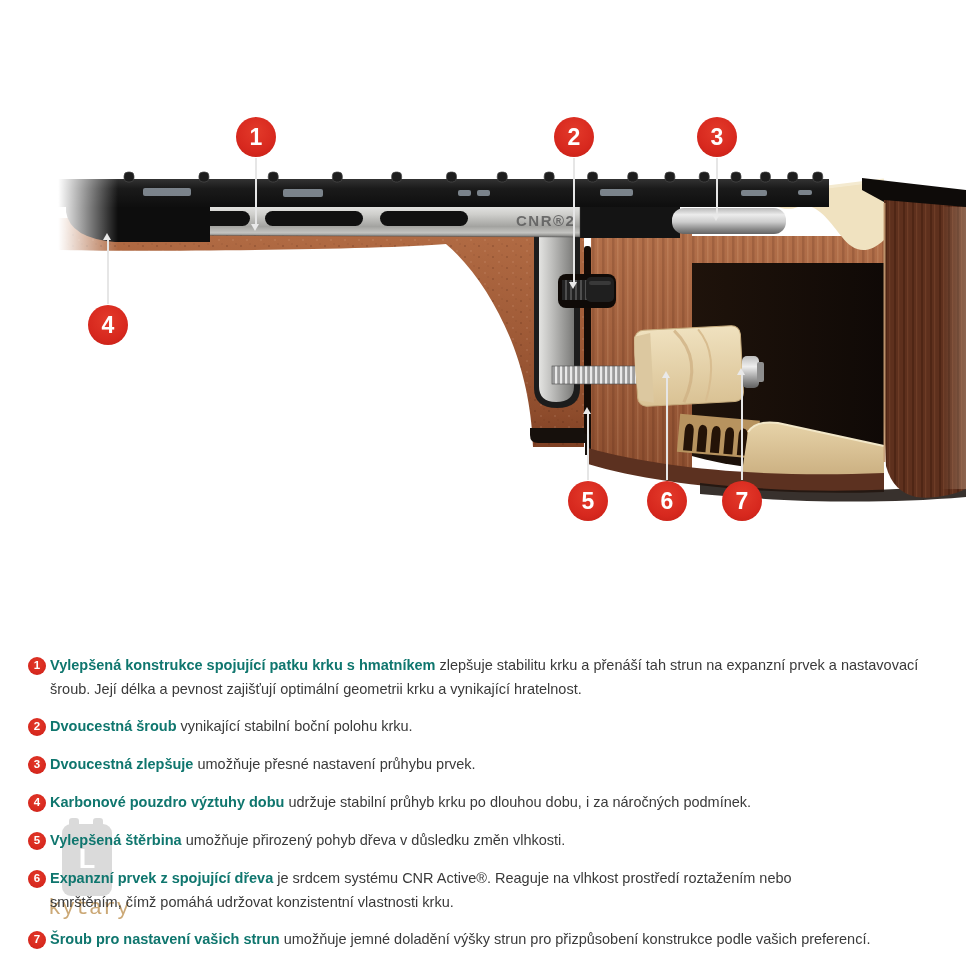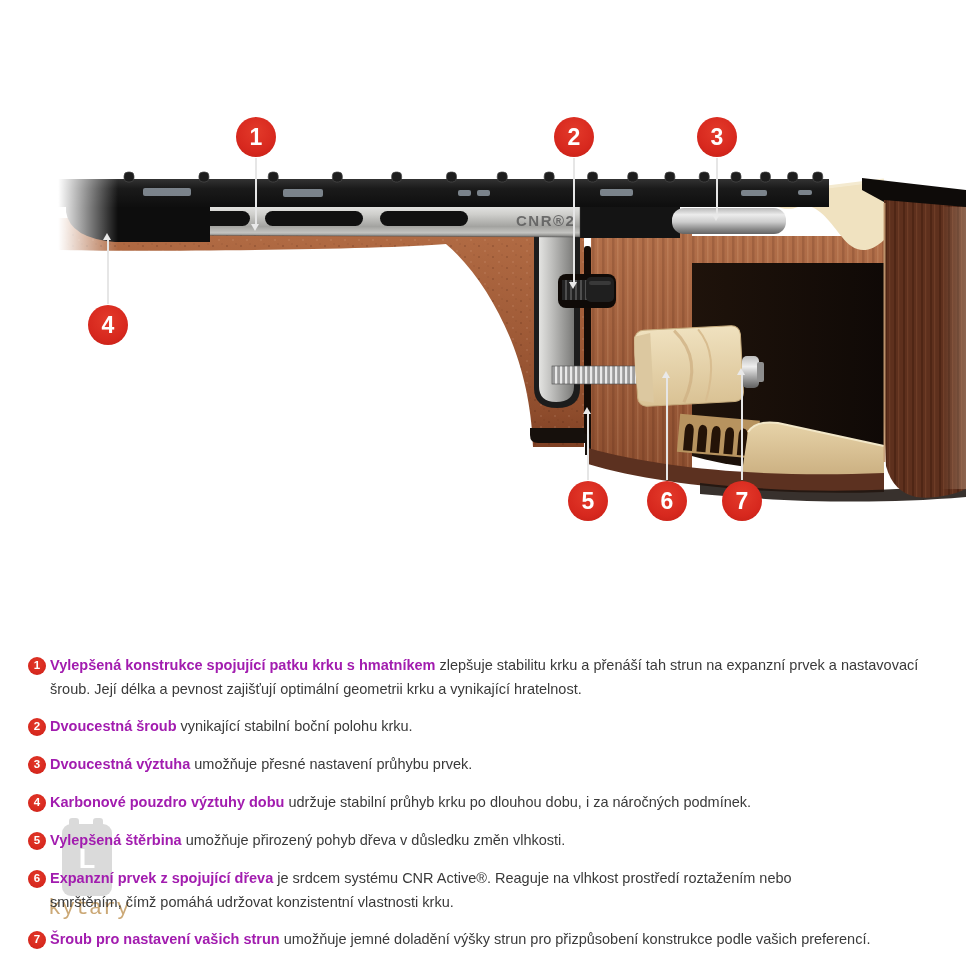--- a/index.html
+++ b/index.html
@@ -15,21 +15,21 @@
            font-size:23px;font-weight:bold;z-index:6;}
   .cline{position:absolute;width:2px;background:#e6e6e6;z-index:5;}
   .arr{position:absolute;width:0;height:0;z-index:5;}
   .arr.down{border-left:4.5px solid transparent;border-right:4.5px solid transparent;border-top:7px solid #e9e9e9;}
   .arr.up{border-left:4.5px solid transparent;border-right:4.5px solid transparent;border-bottom:7px solid #e9e9e9;}
 
   
   .legend{position:absolute;left:0;top:0;width:966px;height:978px;z-index:3;}
   .legend-item{position:absolute;left:28px;padding-left:22px;
                font-size:14.5px;line-height:23.5px;color:#3a3a3a;}
-  .legend-item .lname{font-weight:bold;color:#a21caf;}
+  .legend-item .lname{font-weight:bold;color:#0f766e;}
   .badge{position:absolute;left:0;top:2.5px;width:18px;height:18px;border-radius:50%;
          background:radial-gradient(circle at 50% 38%,#e33a2a,#d7281e 65%,#c11f15);
          color:#fff;font-size:11.5px;font-weight:bold;
          display:flex;align-items:center;justify-content:center;}
 
   
   .wm{position:absolute;left:62px;top:824px;z-index:1;opacity:.55;}
   .wm-logo{position:relative;width:50px;height:72px;background:#bdbdbd;border-radius:9px;}
   .wm-logo .bump{position:absolute;top:-6px;width:10px;height:10px;background:#bdbdbd;border-radius:3px;}
   .wm-logo .b1{left:7px;} .wm-logo .b2{left:31px;}
@@ -284,21 +284,21 @@
       <span class="lname">Vylepšená konstrukce spojující patku krku s hmatníkem</span>
       <span class="ltext">zlepšuje stabilitu krku a přenáší tah strun na expanzní prvek a nastavovací šroub. Její délka a pevnost zajišťují optimální geometrii krku a vynikající hratelnost.</span>
     </div>
     <div class="legend-item" style="top:715px;width:900px;">
       <span class="badge">2</span>
       <span class="lname">Dvoucestná šroub</span>
       <span class="ltext">vynikající stabilní boční polohu krku.</span>
     </div>
     <div class="legend-item" style="top:753px;width:900px;">
       <span class="badge">3</span>
-      <span class="lname">Dvoucestná výztuha</span>
+      <span class="lname">Dvoucestná zlepšuje</span>
       <span class="ltext">umožňuje přesné nastavení průhybu prvek.</span>
     </div>
     <div class="legend-item" style="top:791px;width:900px;">
       <span class="badge">4</span>
       <span class="lname">Karbonové pouzdro výztuhy dobu</span>
       <span class="ltext">udržuje stabilní průhyb krku po dlouhou dobu, i za náročných podmínek.</span>
     </div>
     <div class="legend-item" style="top:829px;width:900px;">
       <span class="badge">5</span>
       <span class="lname">Vylepšená štěrbina</span>

